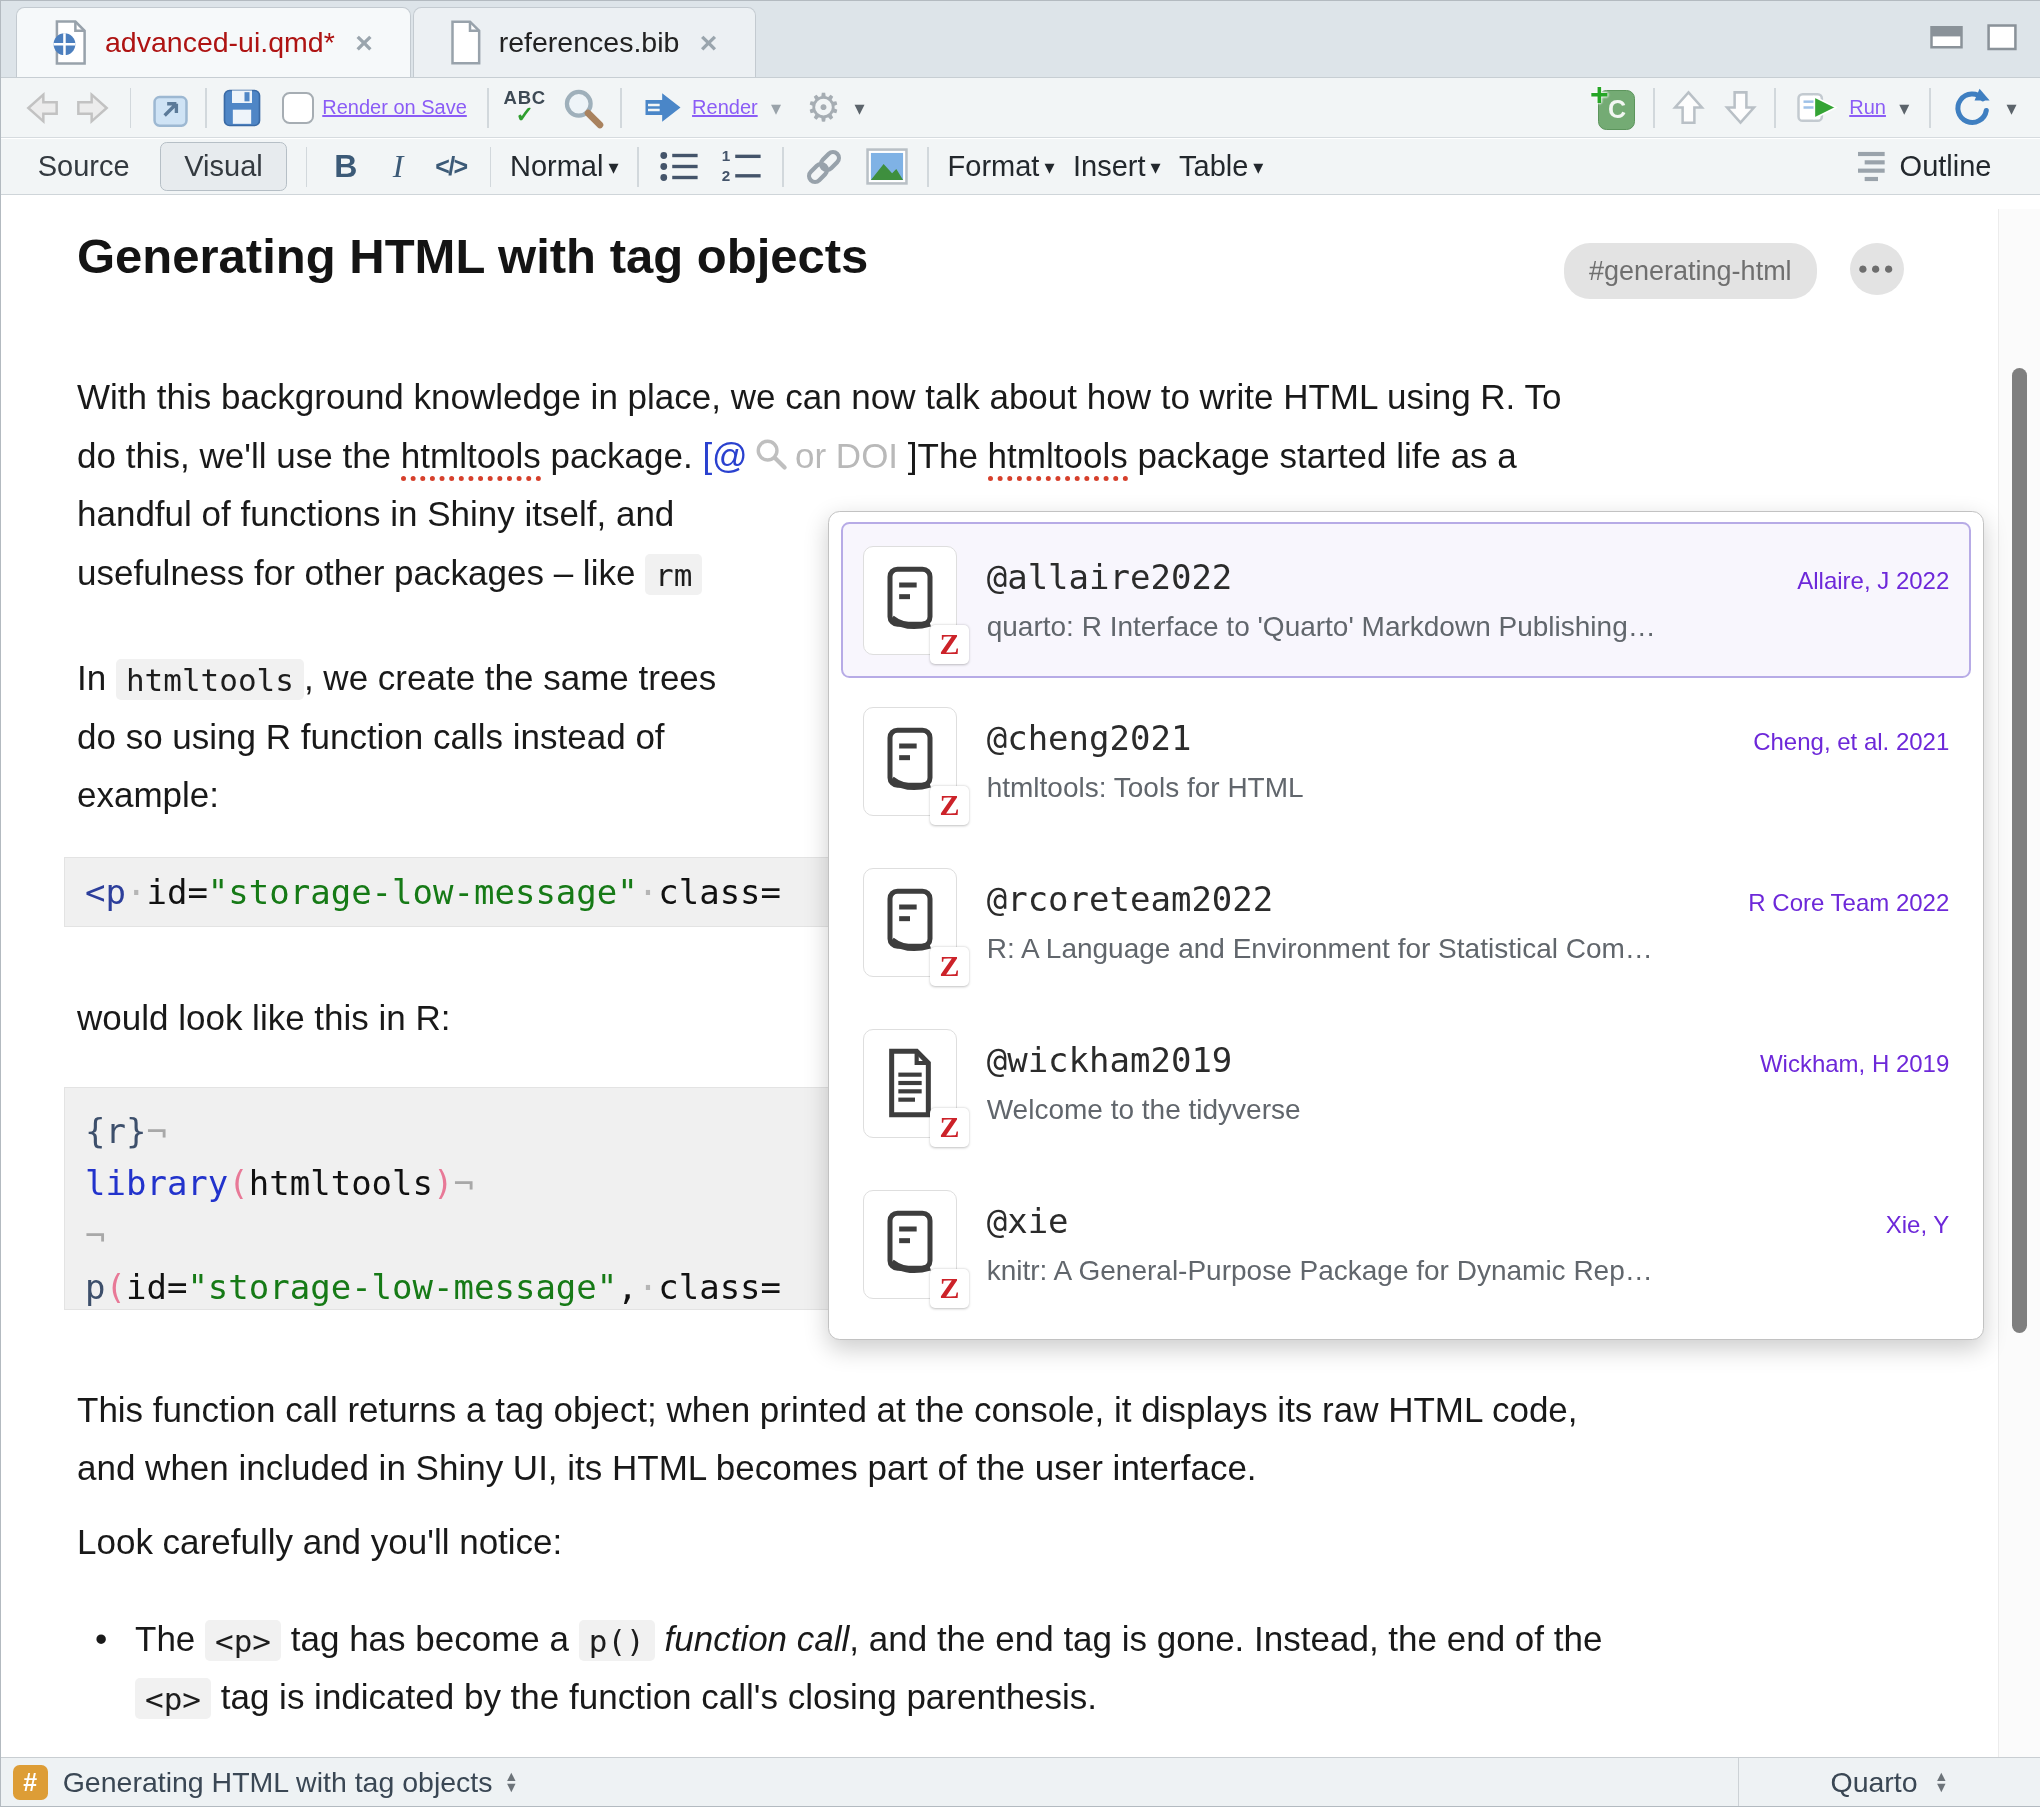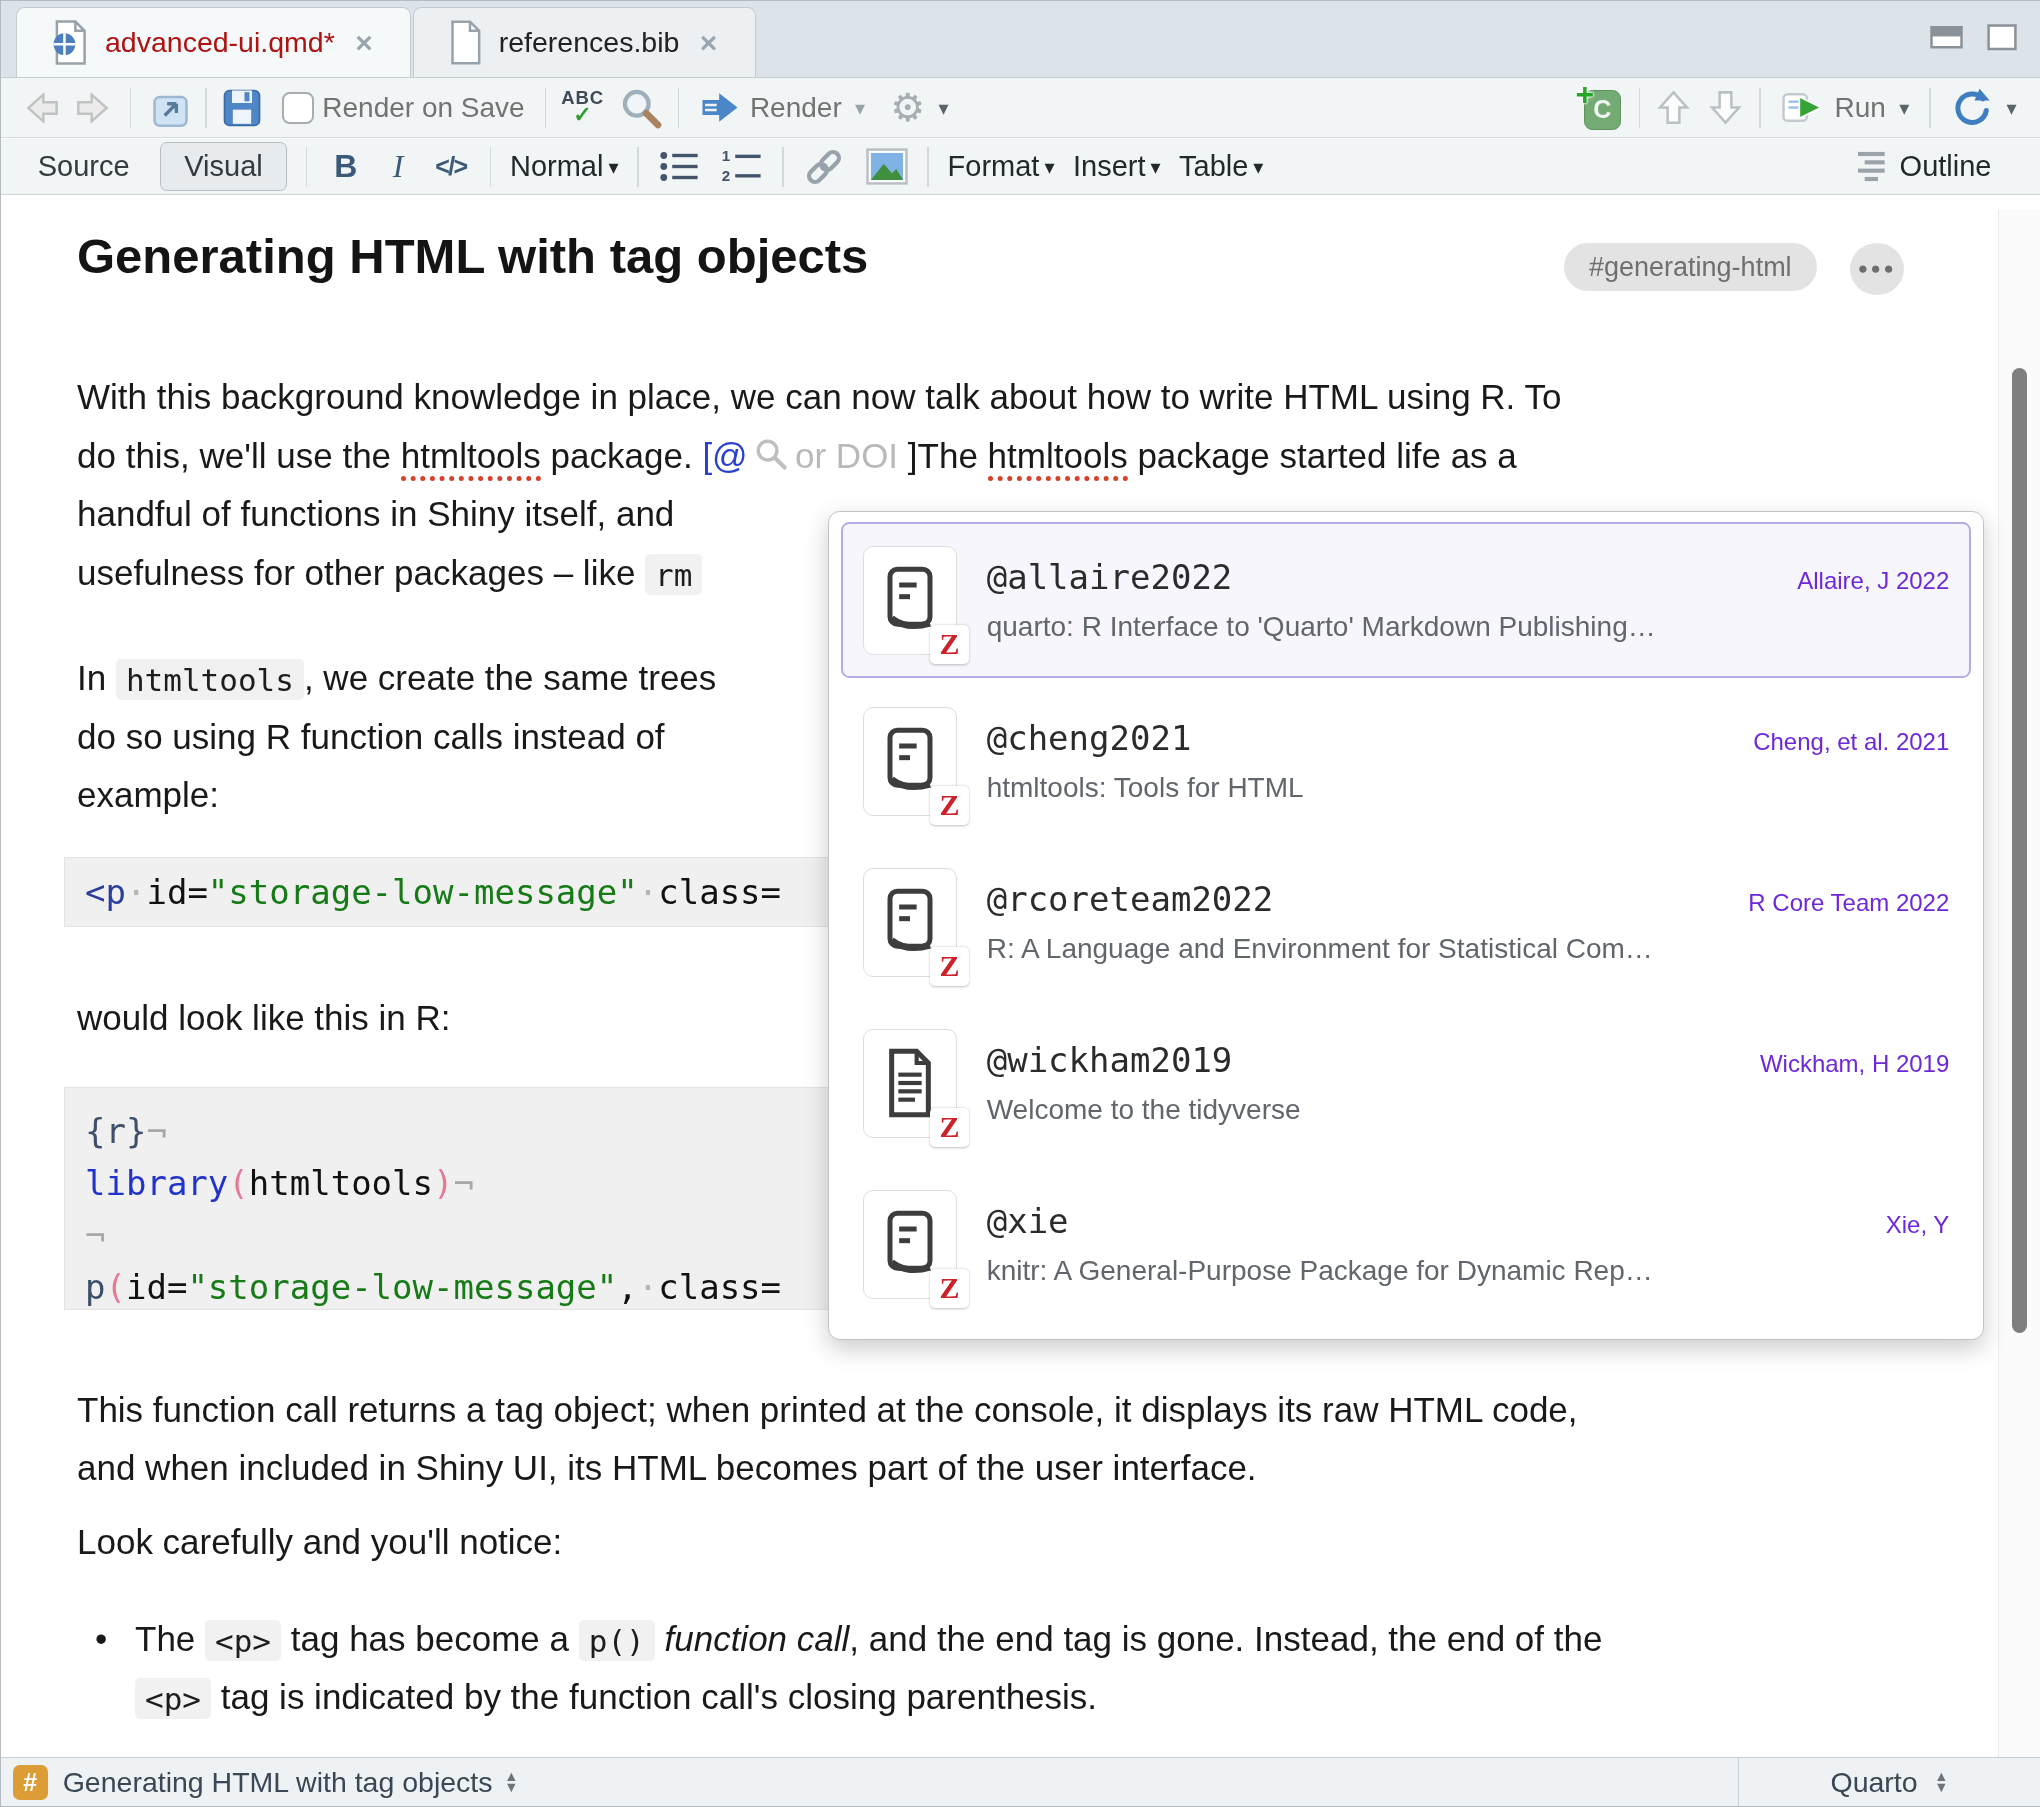--- a/index.html
+++ b/index.html
@@ -28,21 +28,21 @@
   .win-buttons { position:absolute; right:22px; top:22px; display:flex; gap:22px; }
   
   .toolbar1 {
     position:absolute; top:77px; left:0; right:0; height:60px;
     background:#f2f5f6; border-bottom:0.8px solid #d6dbdf;
     display:flex; align-items:center; padding:0 18.5px; gap:15px;
   }
   .tb-spacer { flex:1; }
   .divider { width:1.7px; height:40px; background:#d2d8dc; }
   .tb-btn { display:flex; align-items:center; gap:8.4px; padding:3.4px 5px; border-radius:5px; }
-  .tb-label { font-size:28px; color:#737373; white-space:nowrap; }
+  .tb-label { font-size:20px; color:#8b5cf6; white-space:nowrap;text-decoration:underline; }
   .caret { font-size:20px; color:#5c646b; margin-left:5px; }
   .caret.light { color:#9aa3aa; }
   .checkbox { width:32px; height:32px; border:2.5px solid #a6adb3; border-radius:7.6px; background:#fff; }
   .spell { display:flex; flex-direction:column; align-items:center; line-height:1; }
   .spell-abc { font-size:18.5px; font-weight:bold; color:#3e4a55; letter-spacing:0.8px; }
   .spell-check { font-size:22px; color:#2f9e2f; font-weight:bold; margin-top:-3.4px; }
   .gear { font-size:39px; color:#a6adb3; line-height:1; }
   .chunk-icon { position:relative; width:45px; height:49px; }
   .chunk-body { position:absolute; left:5px; top:6.7px; width:37px; height:40px; background:#74ab74;
     border:1.7px solid #5c955c; border-radius:8.4px; display:flex; align-items:center; justify-content:center;
@@ -62,21 +62,21 @@
   .fmt-code { font-size:25px; font-weight:bold; color:#3c5a77; letter-spacing:-1.7px; padding:0 5px; }
   .menu-btn { display:flex; align-items:center; font-size:29px; color:#23282d; }
   .outline-btn { display:flex; align-items:center; gap:10px; font-size:29px; color:#23282d; }
   
   .content {
     position:absolute; top:208px; left:0; right:0; bottom:49px; background:#fff; overflow:hidden;
   }
   .page { position:relative; width:100%; height:100%; }
   .h1 { position:absolute; left:76px; top:18.5px; font-size:49px; font-weight:bold; color:#141414; }
   .anchor-badge {
-    position:absolute; left:1563px; top:34px; height:48px; padding:0 25px;
+    position:absolute; left:1563px; top:34px; height:56px; padding:0 25px;
     background:#e3e3e3; border-radius:26px; display:flex; align-items:center;
     font-size:27px; color:#6f6f6f;
   }
   .more-circle {
     position:absolute; left:1849px; top:34px; width:54px; height:52px; border-radius:50%;
     background:#e3e3e3; color:#6e6e6e; display:flex; align-items:center; justify-content:center;
     font-size:17px; font-weight:bold; letter-spacing:2.5px;
   }
   .tline { position:absolute; left:76px; white-space:nowrap; font-size:35px; color:#191919; }
   .spellerr { border-bottom:5px dotted #d6402c; padding-bottom:0.8px; }

